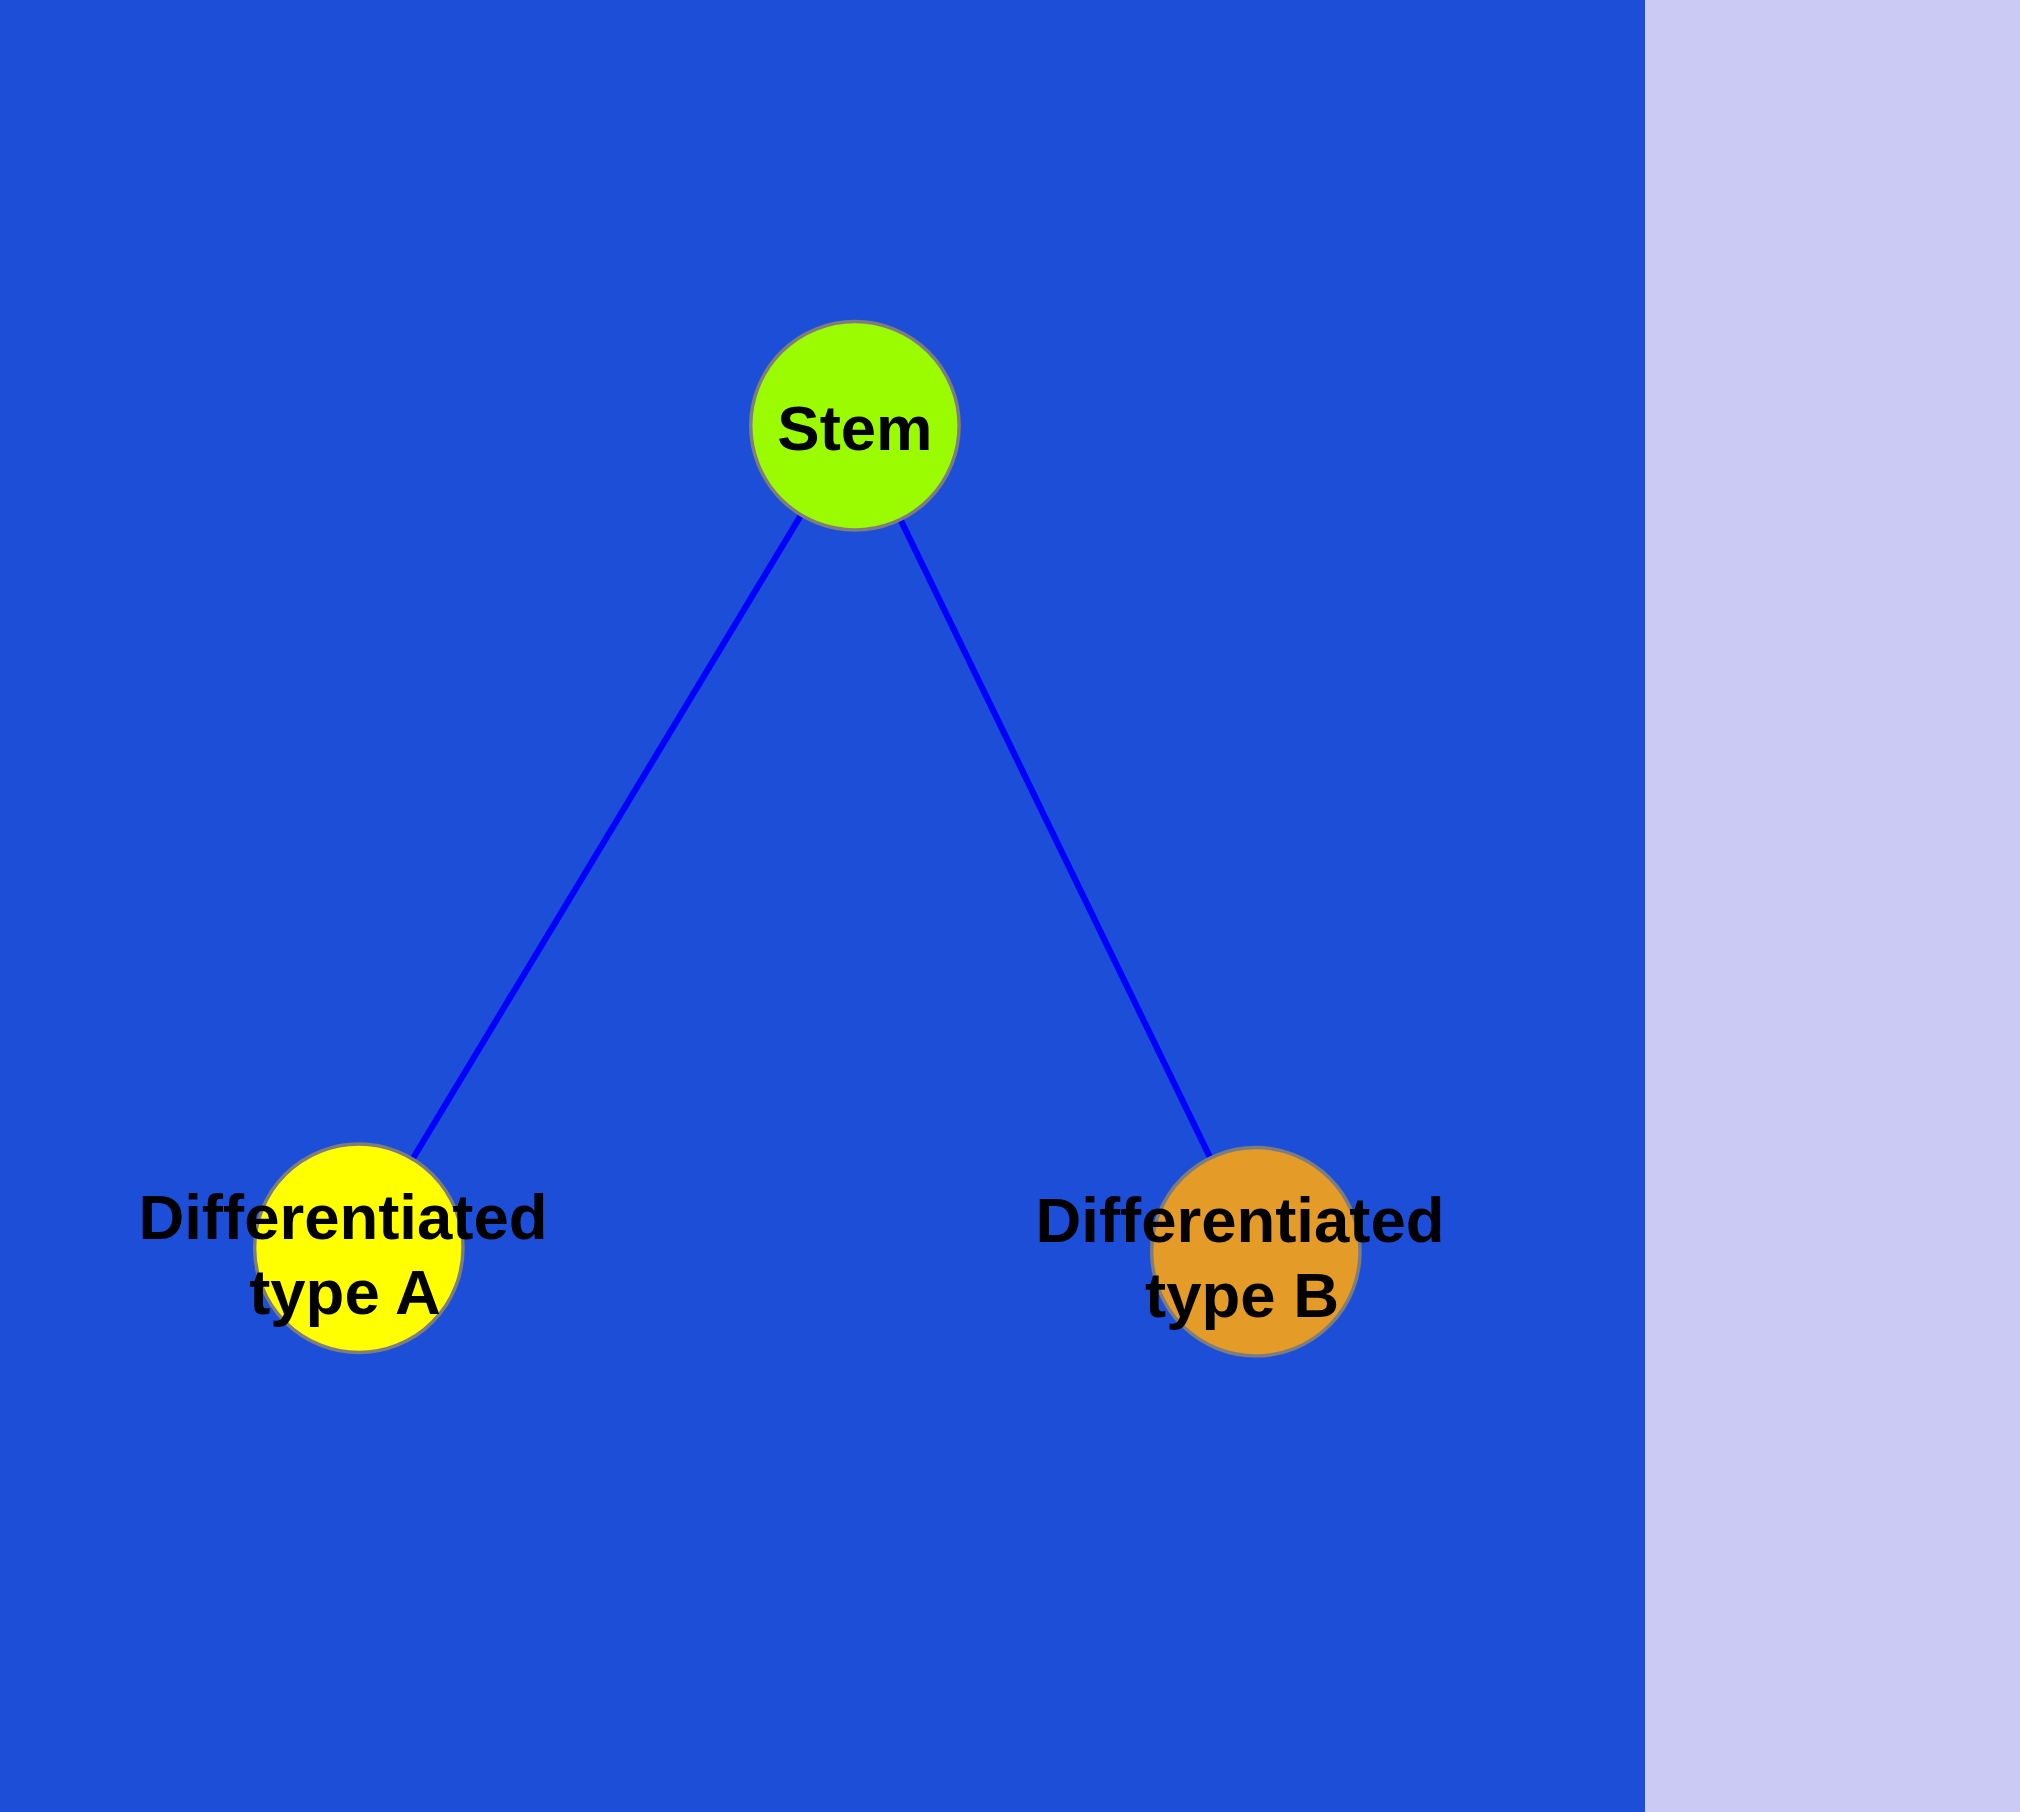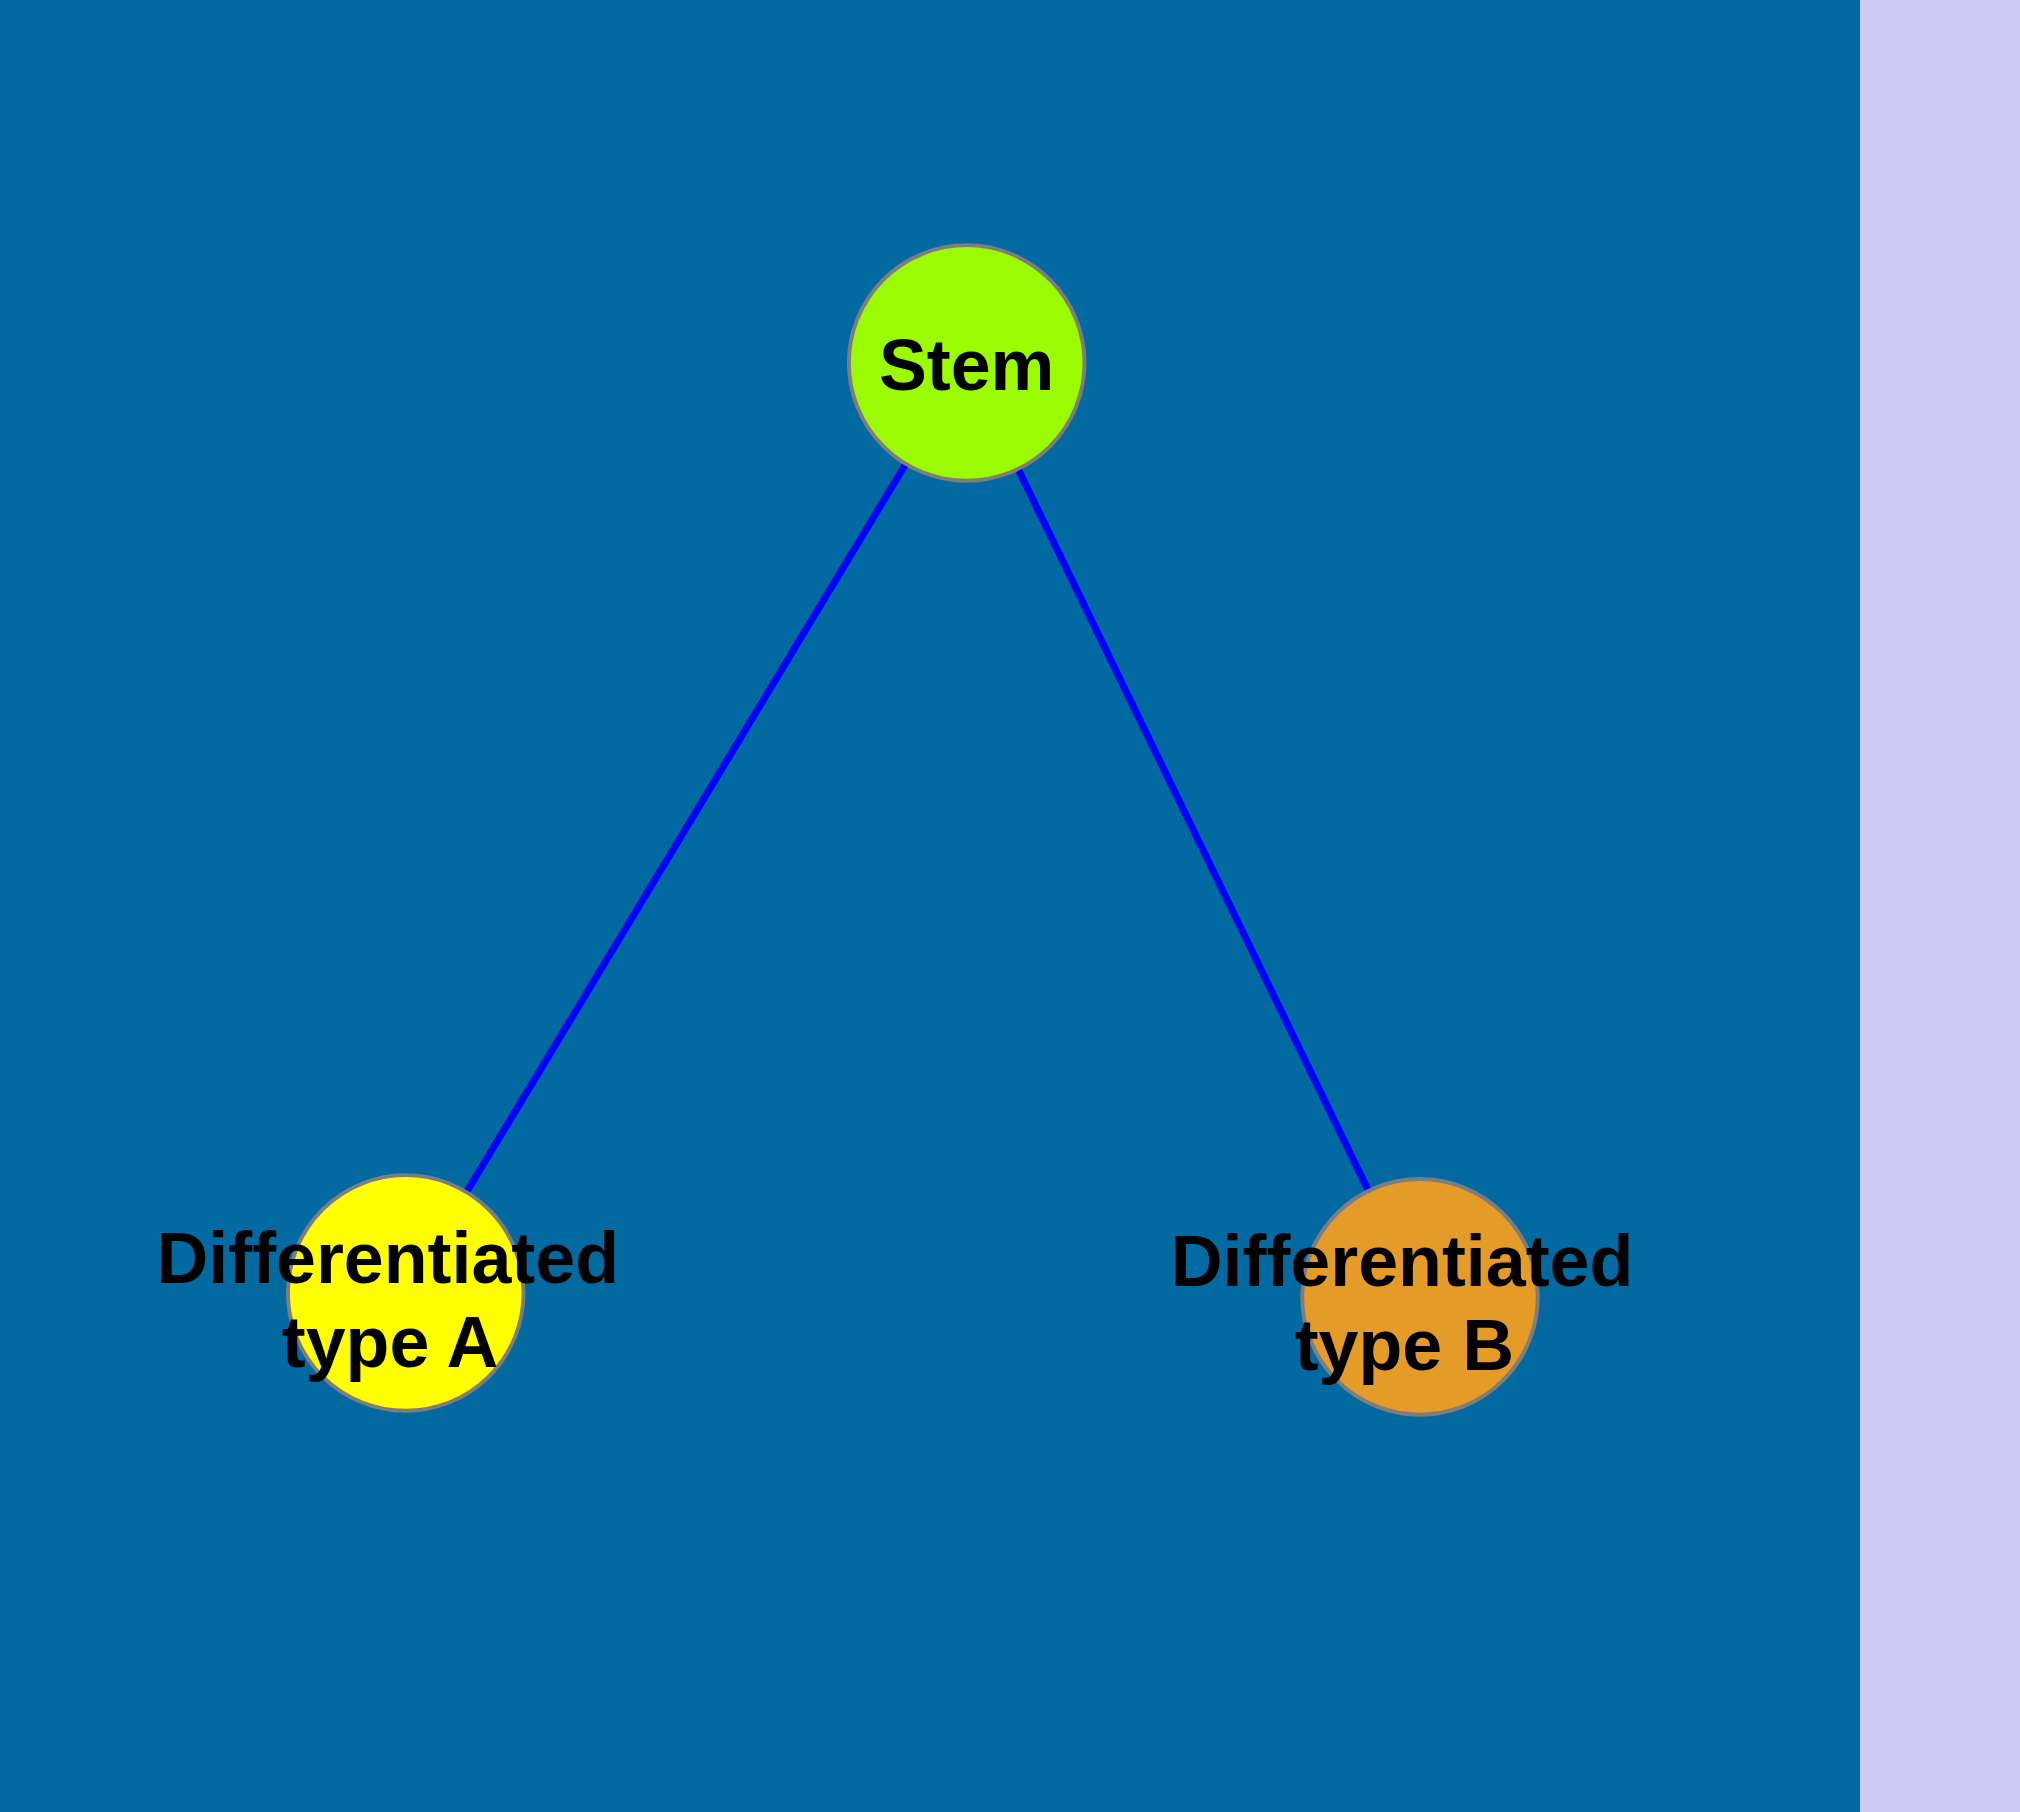--- a/index.html
+++ b/index.html
@@ -2,23 +2,23 @@
 <html style="font-size:13.6px"><head>
 <meta charset="utf-8">
 <style>
   html, body {
     margin: 0;
     padding: 0;
     background: #cacaf5;
   }
   .canvas {
     position: relative;
-    width: 1860px;
+    width: 1645px;
     height: 1812px;
-    background: #0369a1;
+    background: #1d4ed8;
     overflow: hidden;
   }
   svg {
     display: block;
     width: 100%;
     height: 100%;
   }
   .edge {
     stroke-width: 9;
     fill: none;

